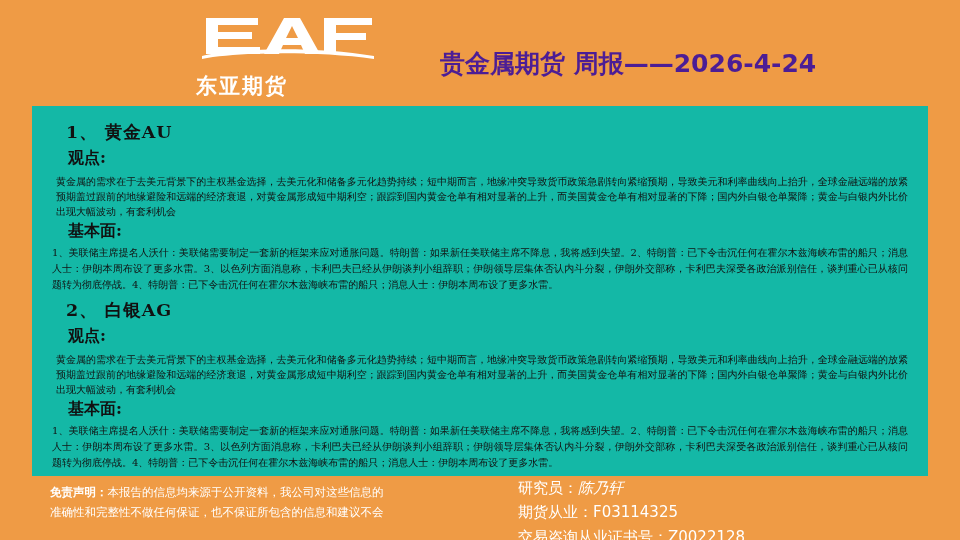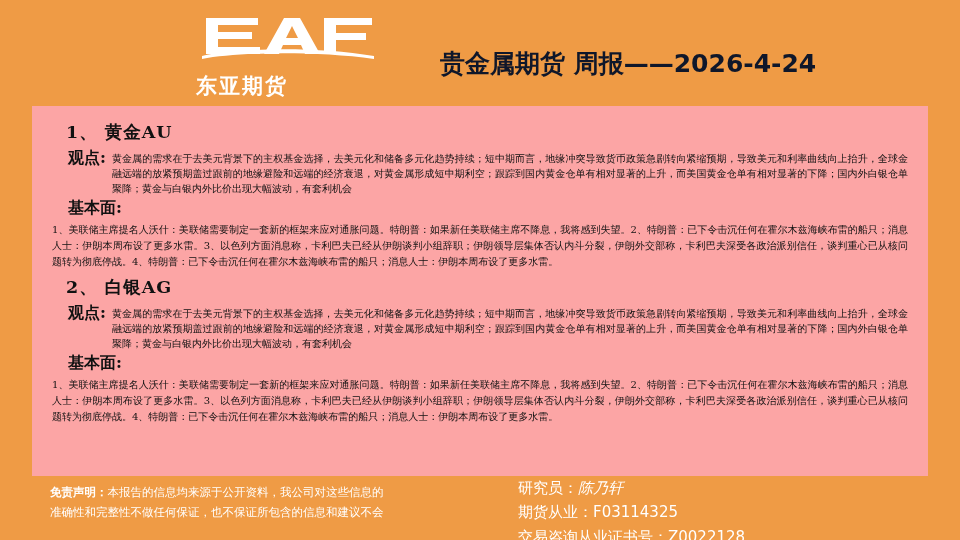--- a/index.html
+++ b/index.html
@@ -30,49 +30,49 @@
   .logo-en{
     font-family:"Liberation Sans", sans-serif;
     font-weight:bold;color:#fff;font-size:12.5px;letter-spacing:1.4px;
     margin-top:16px;
   }
   .title-box{
     position:absolute;left:440px;top:42px;width:428px;height:42px;
     display:flex;align-items:center;
   }
   .title-text{
-    color:#0f172a;font-weight:bold;font-size:25px;
+    color:#4c1d95;font-weight:bold;font-size:25px;
     font-family:"DejaVu Sans", sans-serif;
     white-space:nowrap;
   }
   
   .sheet{
     position:absolute;left:32px;top:106px;width:896px;height:370px;
-    background:#fca5a5;
+    background:#14b8a6;
   }
   .sheet-inner{
     padding:10px 16px 8px 18px;
     box-sizing:border-box;
     height:100%;
   }
   .sec-num{
     font-weight:bold;font-size:17.5px;color:#111;
     font-family:"DejaVu Serif", serif;
     margin:4px 0 2px 16px;
     letter-spacing:1px;
   }
   .sub-head{
     font-weight:bold;font-size:16px;color:#111;
     font-family:"DejaVu Serif", serif;
     margin:2px 0 0 18px;
     display:inline-block;
     vertical-align:top;
   }
   .row{
-    display:flex;align-items:flex-start;
+    display:flex;align-items:flex-start;flex-direction:column;
   }
   .para{
     font-size:10px;line-height:1.5;color:#111;
     font-family:"DejaVu Serif", serif;
     text-align:justify;
     flex:1;
     padding-top:5px;
     padding-left:6px;
     padding-right:4px;
   }

